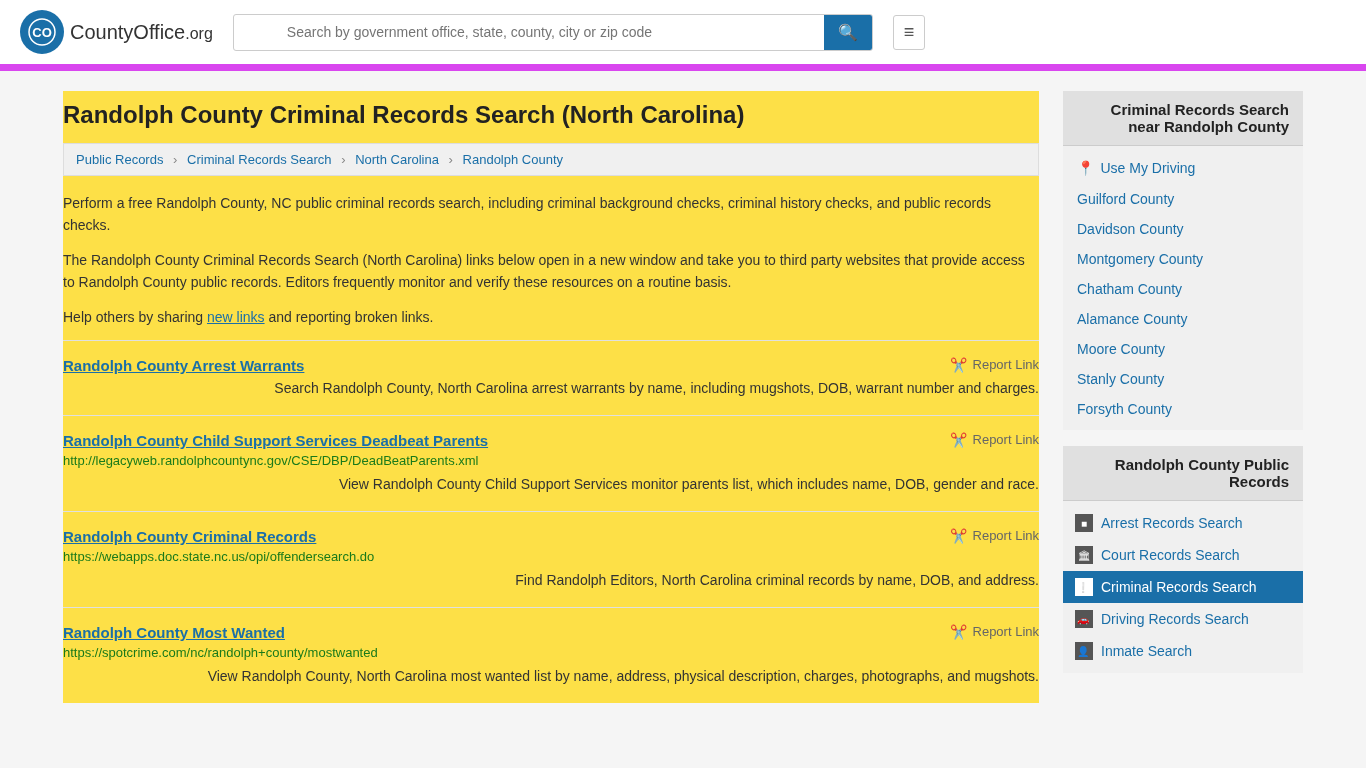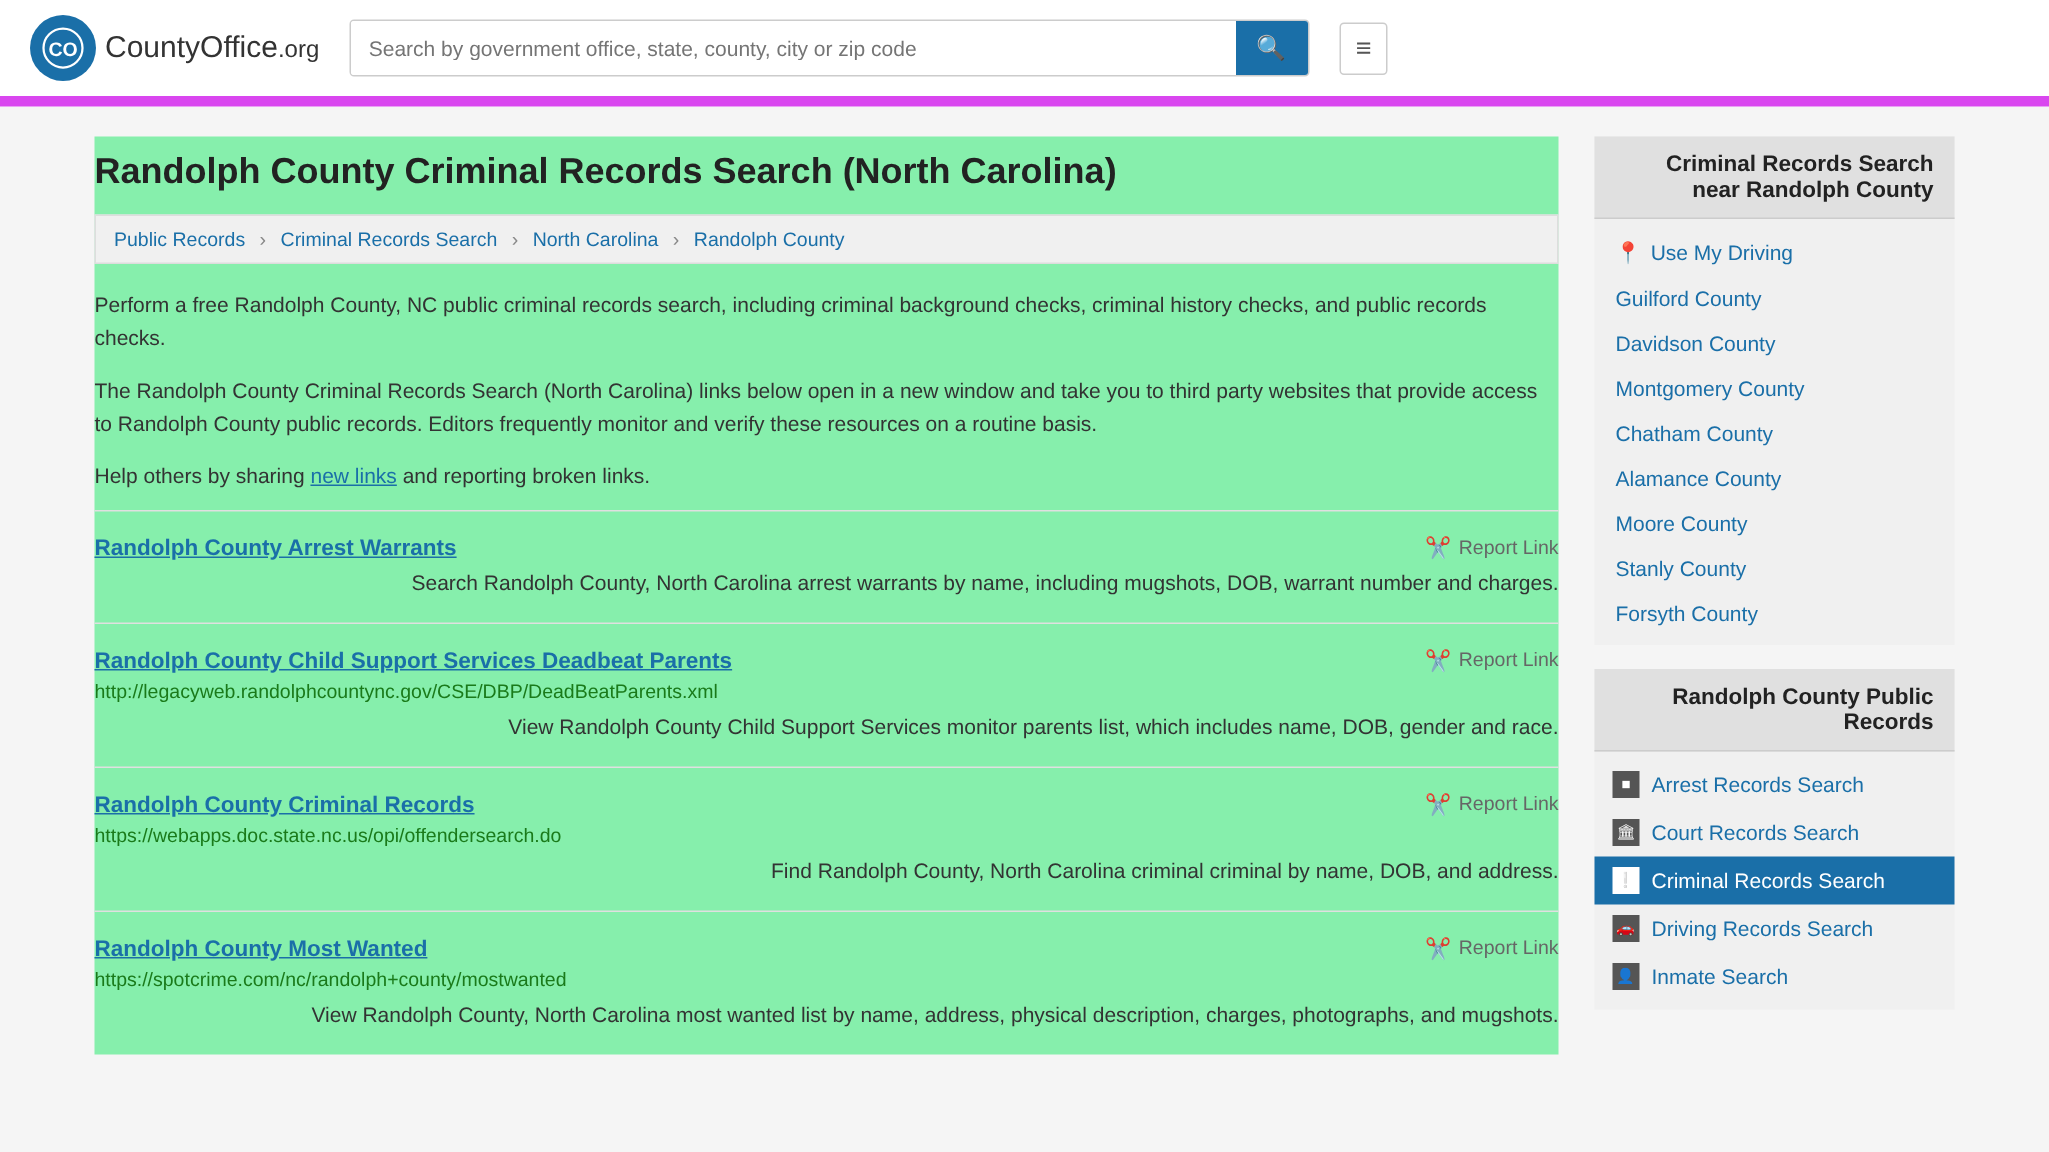--- a/index.html
+++ b/index.html
@@ -39,20 +39,21 @@
       color: #1a6fa8;
     }
     .logo-text span { color: #333; font-weight: normal; }
     .search-bar-wrap {
       flex: 1;
       display: flex;
       max-width: 640px;
       border: 1px solid #ccc;
       border-radius: 3px;
       overflow: hidden;
+      padding-left: 41px;
     }
     .search-input {
       flex: 1;
       padding: 8px 12px;
       font-size: 14px;
       border: none;
       outline: none;
       color: #999;
     }
     .search-btn {
@@ -76,21 +77,21 @@
     
     .main-container {
       max-width: 1280px;
       margin: 0 auto;
       padding: 20px 20px;
       display: flex;
       gap: 24px;
     }
     .content-area {
       flex: 1;
-      background: #86efac;
+      background: #fde047;
       padding: 0;
     }
     .sidebar {
       width: 240px;
       flex-shrink: 0;
     }
 
     
     .page-title {
       font-size: 24px;
@@ -306,21 +307,21 @@
   </div>
         <div class="link-card">
     <div class="link-card-header">
       <span class="link-card-title">Randolph County Criminal Records</span>
       <button class="report-link-btn">
         <span class="report-icon">✂️</span>
         <span>Report Link</span>
       </button>
     </div>
     <div class="link-url" style="color:#1a7a1a;font-size:13px;margin-bottom:6px;">https://webapps.doc.state.nc.us/opi/offendersearch.do</div>
-    <div class="link-desc">Find Randolph County, North Carolina criminal criminal by name, DOB, and address.</div>
+    <div class="link-desc">Find Randolph Editors, North Carolina criminal records by name, DOB, and address.</div>
   </div>
         <div class="link-card">
     <div class="link-card-header">
       <span class="link-card-title">Randolph County Most Wanted</span>
       <button class="report-link-btn">
         <span class="report-icon">✂️</span>
         <span>Report Link</span>
       </button>
     </div>
     <div class="link-url" style="color:#1a7a1a;font-size:13px;margin-bottom:6px;">https://spotcrime.com/nc/randolph+county/mostwanted</div>

